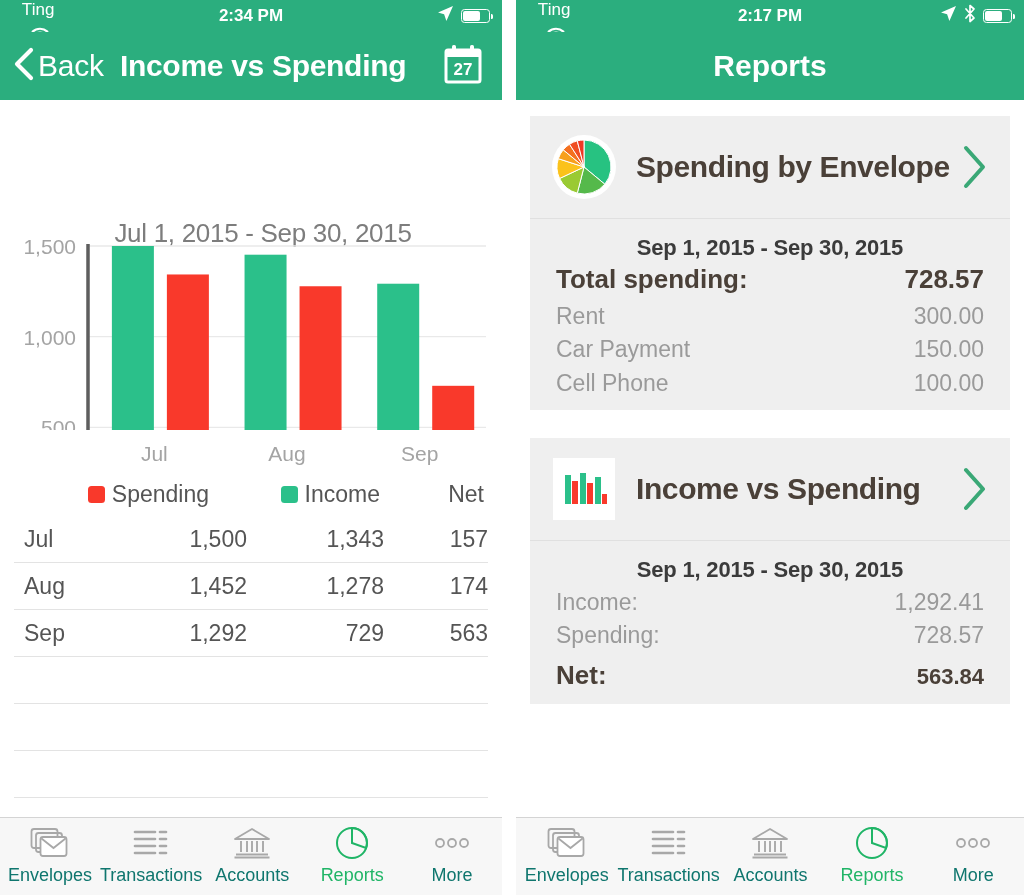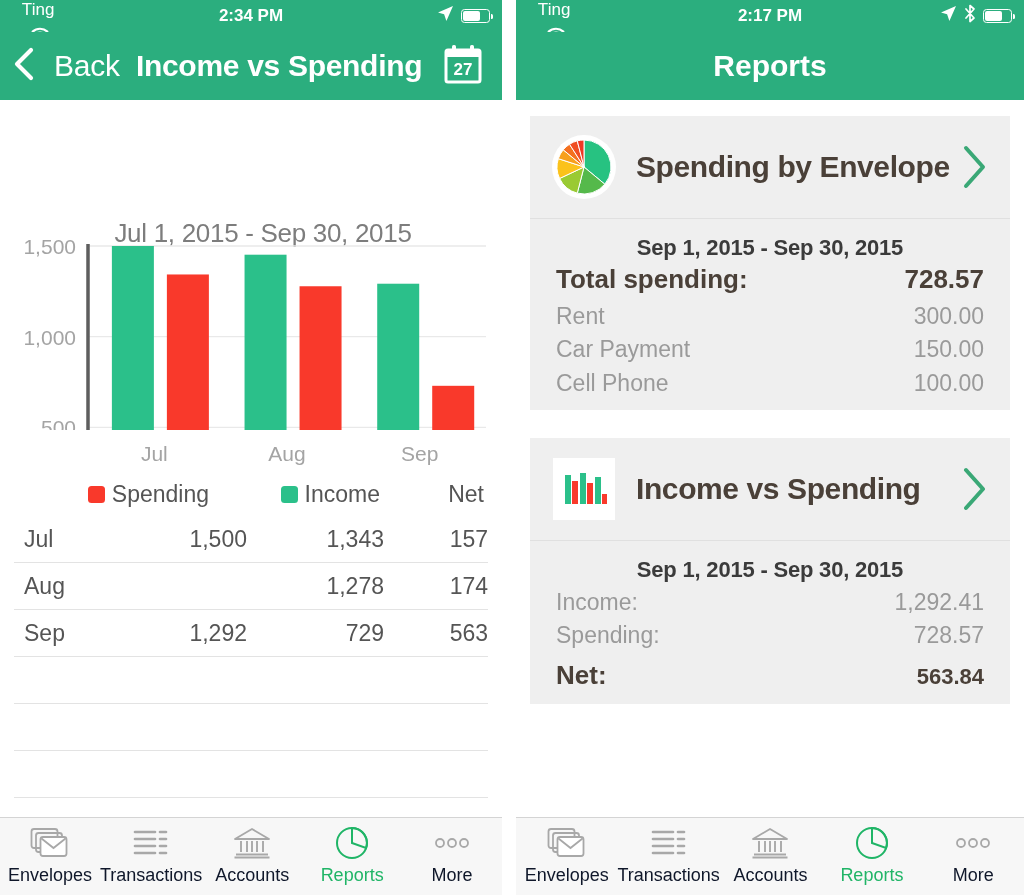--- a/index.html
+++ b/index.html
@@ -39,21 +39,21 @@
     content:""; position:absolute; right:-4px; top:4px;
     width:2.5px; height:5px; background:#fff; border-radius:0 1.5px 1.5px 0;
   }
   .battery .fill { position:absolute; left:1.4px; top:1.4px; bottom:1.4px; width:60%; background:#fff; border-radius:2px; }
 
   
   .navbar {
     height:68px; background:#2BAE7E; color:#fff;
     display:flex; align-items:center; position:relative;
   }
-  .nav-back { display:flex; align-items:center; gap:20px; padding-left:12px; cursor:pointer; }
+  .nav-back { display:flex; align-items:center; gap:4px; padding-left:12px; cursor:pointer; }
   .chevron-left { display:block; }
   .nav-back-label { font-size:30px; font-weight:normal; letter-spacing:-0.2px; }
   .nav-title-left { font-size:30px; font-weight:bold; margin-left:16px; letter-spacing:-0.3px; }
   .nav-title-center {
     position:absolute; left:0; right:0; text-align:center;
     font-size:30px; font-weight:bold;
   }
   .cal-btn { margin-left:auto; padding-right:20px; cursor:pointer; }
 
   
@@ -90,21 +90,21 @@
   .trow.empty { height:47px; }
 
   
   .tabbar {
     position:absolute; bottom:0; left:0; right:0; height:78px;
     background:#f7f7f7; border-top:1px solid #d4d4d4;
     display:flex; align-items:flex-start; padding-top:7px;
   }
   .tab { flex:1; display:flex; flex-direction:column; align-items:center; gap:4px; cursor:pointer; }
   .tab-icon { height:36px; display:flex; align-items:center; justify-content:center; }
-  .tab-label { font-size:18px; color:#0f172a; }
+  .tab-label { font-size:18px; color:#0f766e; }
   .tab.active .tab-label { color:#20B567; }
 
   
   .right-body { position:relative; width:508px; height:795px; background:#fff; padding:16px 14px 0 14px; }
   .card { background:#efefef; margin-bottom:28px; }
   .card-head {
     display:flex; align-items:center; height:103px;
     padding:0 18px 0 18px; border-bottom:1px solid #e0e0e0; cursor:pointer;
   }
   .card-icon { width:72px; height:72px; flex:0 0 72px; display:flex; align-items:center; justify-content:center; }
@@ -220,20 +220,21 @@
       </div>
       <div id="table-rows">
           <div class="trow">
             <span class="tr-month">Jul</span>
             <span class="tr-val">1,500</span>
             <span class="tr-val">1,343</span>
             <span class="tr-net">157</span>
           </div>
           <div class="trow">
             <span class="tr-month">Aug</span>
+            <span class="tr-val">1,452</span>
             <span class="tr-val">1,278</span>
             <span class="tr-net">174</span>
           </div>
           <div class="trow">
             <span class="tr-month">Sep</span>
             <span class="tr-val">1,292</span>
             <span class="tr-val">729</span>
             <span class="tr-net">563</span>
           </div>
           <div class="trow empty"></div>

